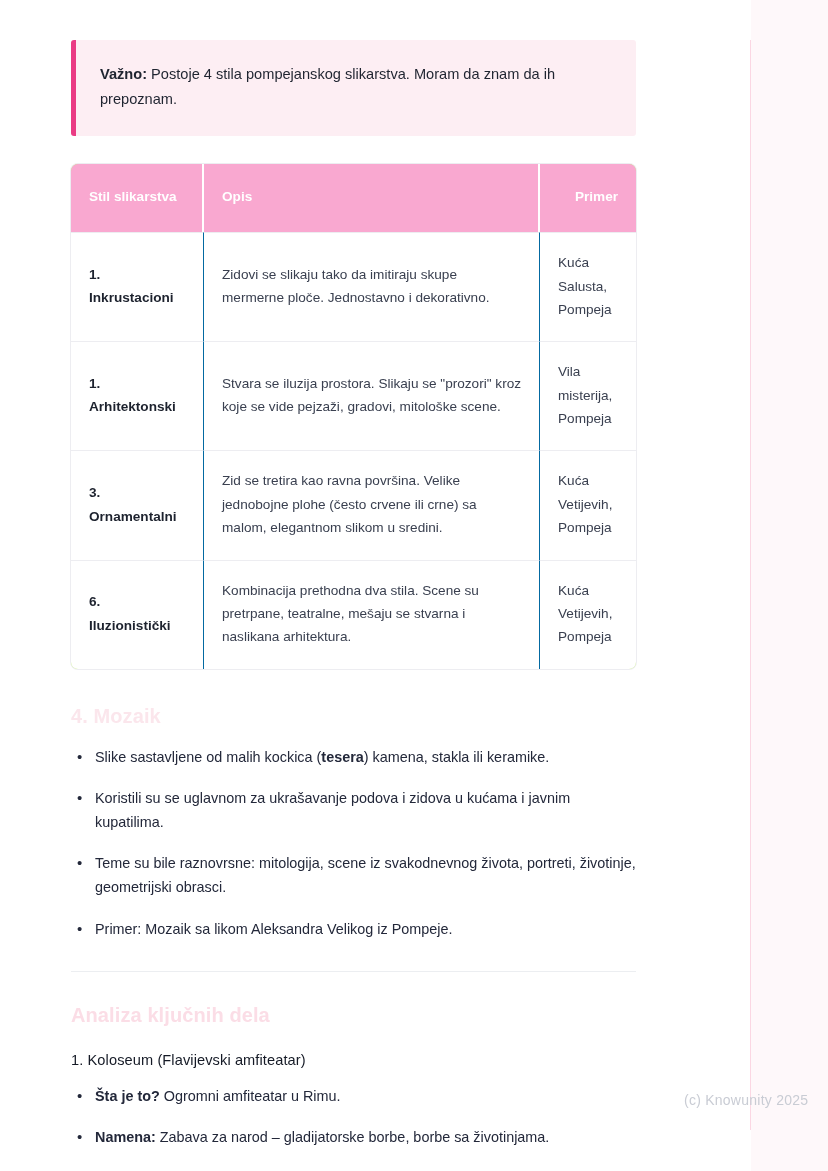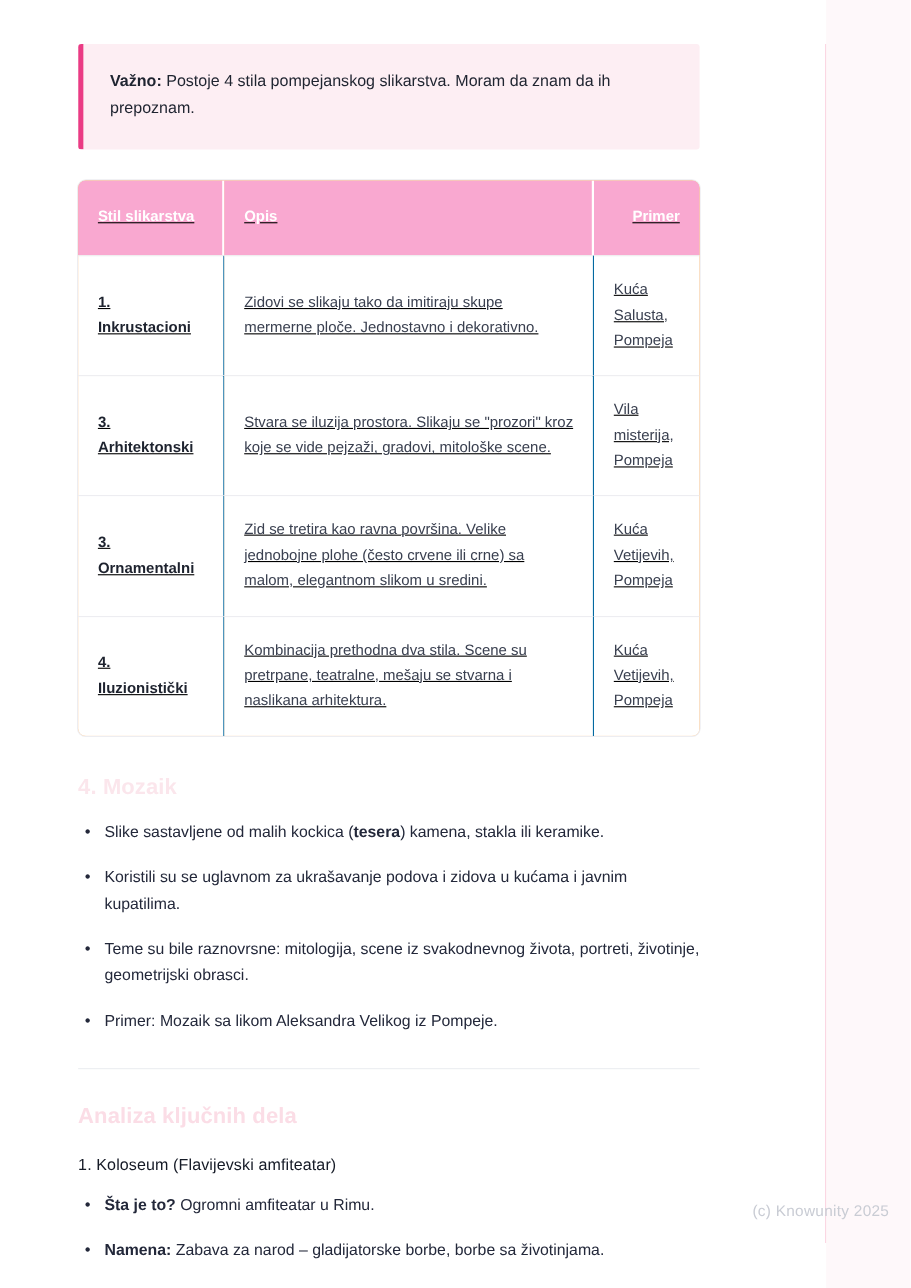--- a/index.html
+++ b/index.html
@@ -62,22 +62,21 @@
   
   .tbl-wrap { margin-top: 28px; }
   table.styles {
     width: 100%;
     border-collapse: separate;
     border-spacing: 0;
     table-layout: fixed;
     border-radius: 7px;
     overflow: hidden;
     box-shadow: 0 0 0 1px #ededf1;
-    background: #fdba74;
-    text-decoration: underline;
+    background: #bef264;
   }
   table.styles thead th {
     background: #f9a8d0;
     color: #ffffff;
     font-size: 13.6px;
     font-weight: 600;
     line-height: 1.62;
     text-align: left;
     padding: 22px 18px 24px 18px;
     vertical-align: middle;
@@ -187,31 +186,31 @@
             <th>Primer</th>
           </tr>
         </thead>
         <tbody>
           <tr>
             <td class="c-style">1. Inkrustacioni</td>
             <td class="c-desc">Zidovi se slikaju tako da imitiraju skupe mermerne ploče. Jednostavno i dekorativno.</td>
             <td class="c-ex">Kuća Salusta, Pompeja</td>
           </tr>
           <tr>
-            <td class="c-style">3. Arhitektonski</td>
+            <td class="c-style">1. Arhitektonski</td>
             <td class="c-desc">Stvara se iluzija prostora. Slikaju se "prozori" kroz koje se vide pejzaži, gradovi, mitološke scene.</td>
             <td class="c-ex">Vila misterija, Pompeja</td>
           </tr>
           <tr>
             <td class="c-style">3. Ornamentalni</td>
             <td class="c-desc">Zid se tretira kao ravna površina. Velike jednobojne plohe (često crvene ili crne) sa malom, elegantnom slikom u sredini.</td>
             <td class="c-ex">Kuća Vetijevih, Pompeja</td>
           </tr>
           <tr>
-            <td class="c-style">4. Iluzionistički</td>
+            <td class="c-style">6. Iluzionistički</td>
             <td class="c-desc">Kombinacija prethodna dva stila. Scene su pretrpane, teatralne, mešaju se stvarna i naslikana arhitektura.</td>
             <td class="c-ex">Kuća Vetijevih, Pompeja</td>
           </tr>
         </tbody>
       </table>
     </div>
 
     <h2 class="faded mozaik">4. Mozaik</h2>
 
     <ul class="bullets">

